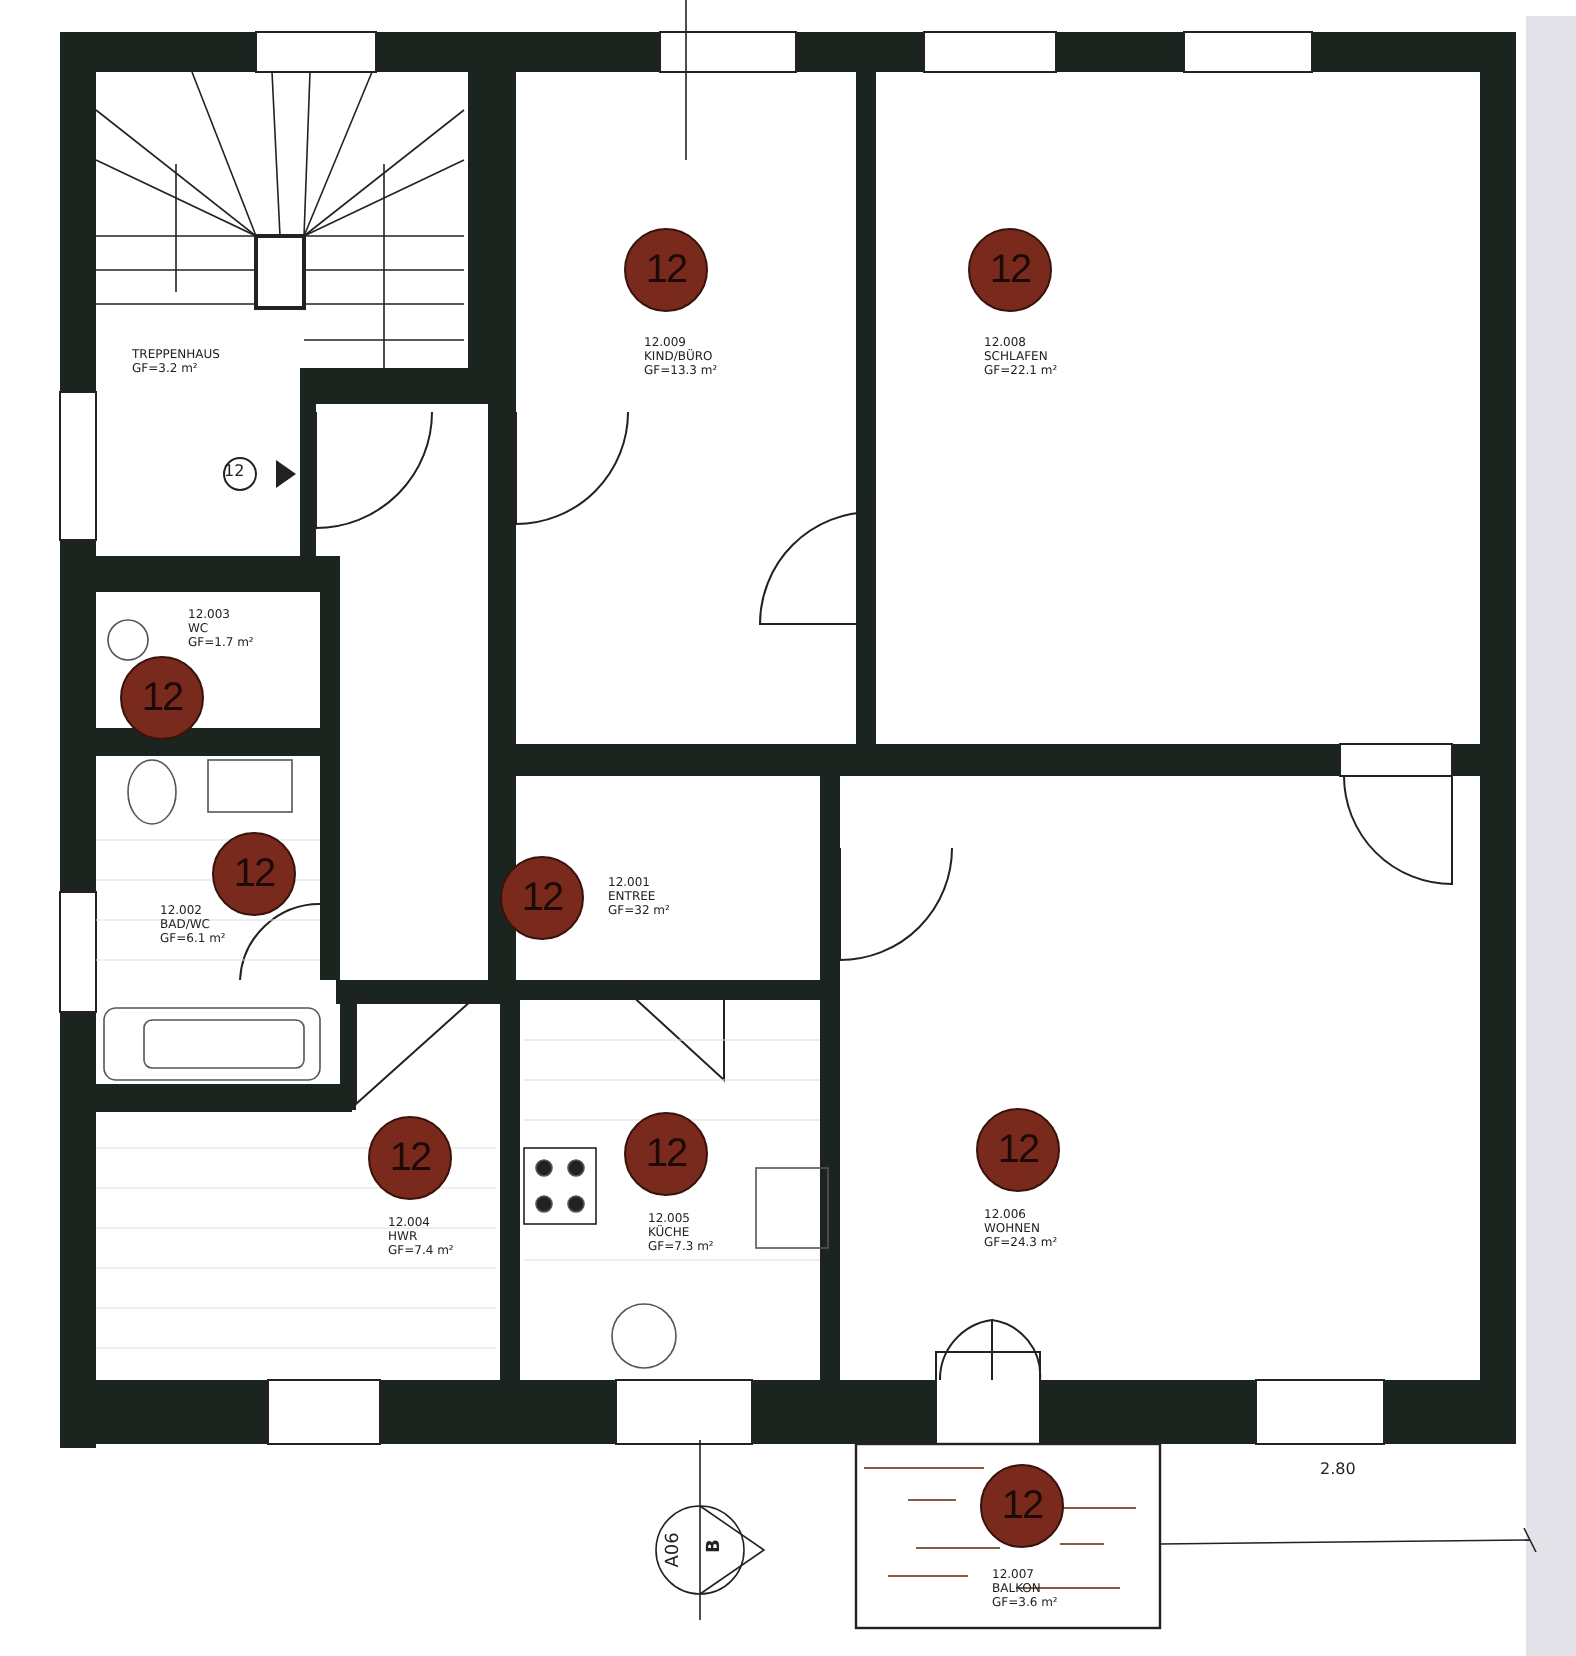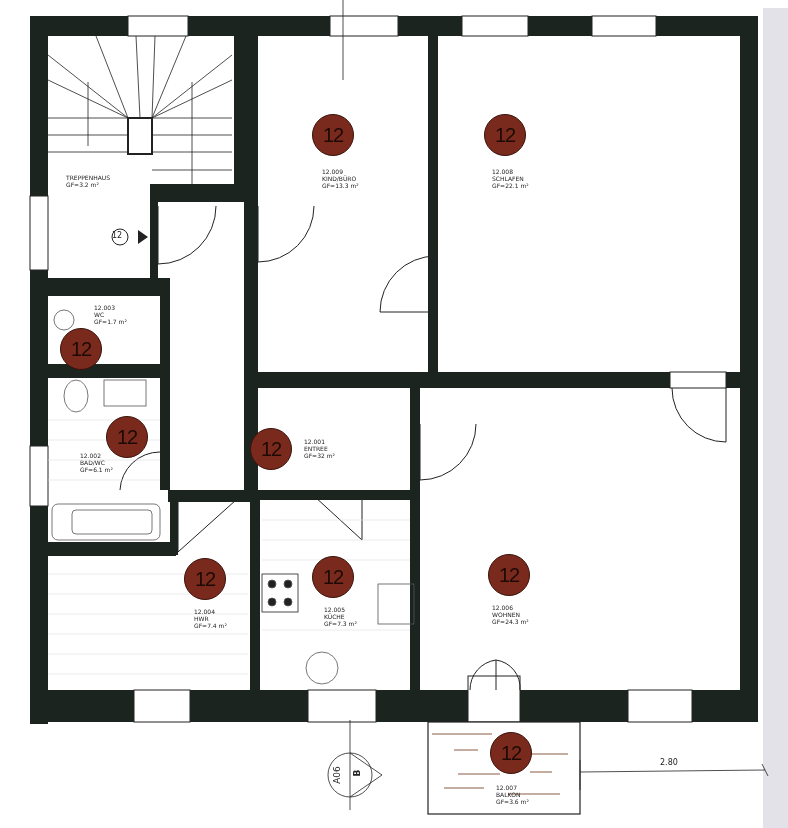--- a/index.html
+++ b/index.html
@@ -235,15 +235,15 @@
 
 <div>
   <div class="badge" style="left:490px;top:732px;">12</div>
   <div class="label" style="left:496px;top:784px;">
     <div>12.007</div>
     <div>BALKON</div>
     <div>GF=3.6 m²</div>
   </div>
 </div>
 
-<div class="dim" style="left:660px;top:758px;text-align:right;">2.80</div>
+<div class="dim" style="left:660px;top:730px;text-align:right;">2.80</div>
 <div class="section-mark" style="left:328px;top:770px;transform:rotate(-90deg);">A06</div>
 <div class="section-mark" style="left:354px;top:768px;font-weight:bold;transform:rotate(-90deg);">B</div>
 
 </body></html>

